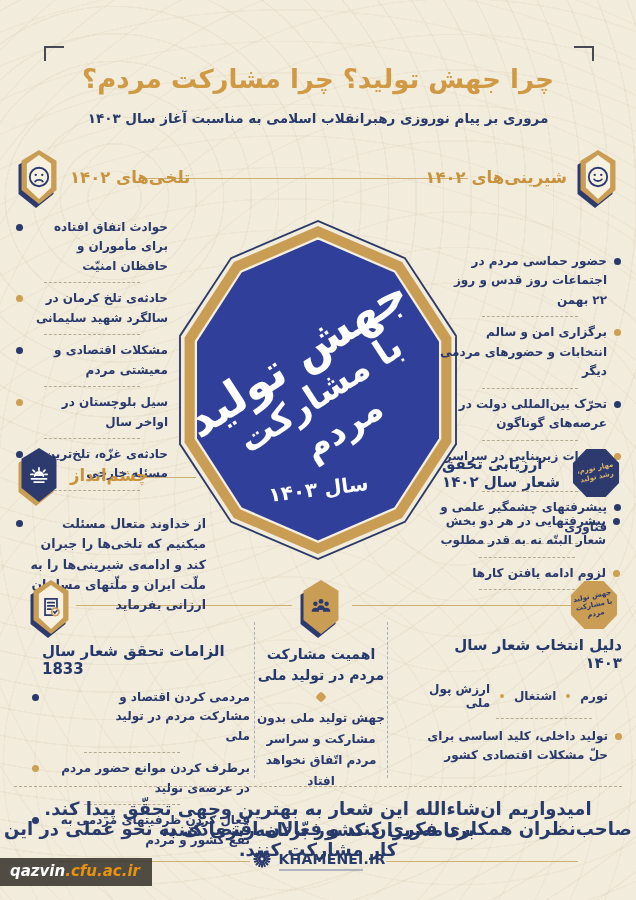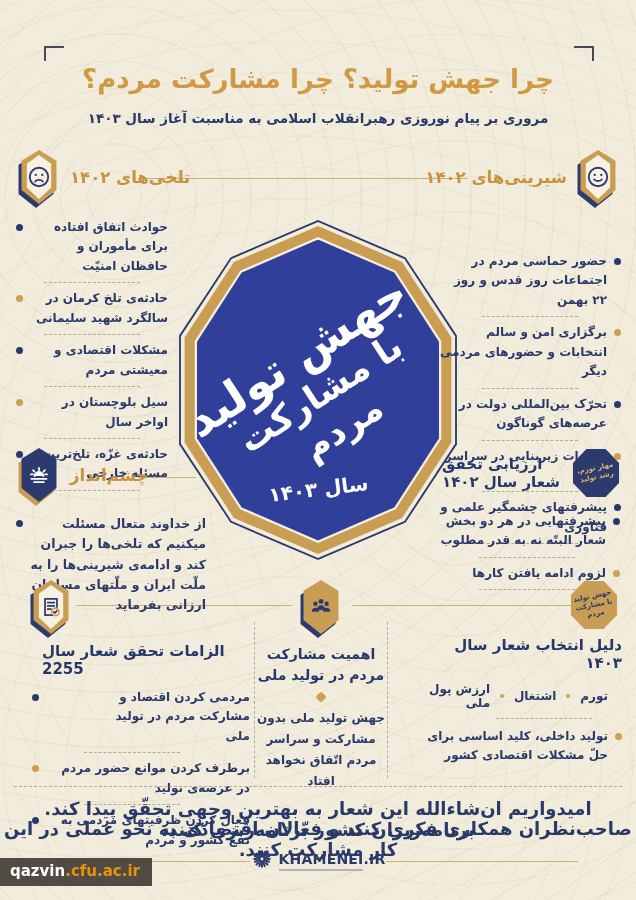--- a/index.html
+++ b/index.html
@@ -82,21 +82,21 @@
   .focusrow .f{color:#29396b;font-weight:bold;font-size:12px;direction:rtl;}
   .fsep{width:4px;height:4px;background:#cf9f52;border-radius:50%;}
   
   .foot-line{position:absolute;left:0;width:636px;text-align:center;font-size:18px;
     font-weight:bold;color:#273a69;}
   .brandrow{position:absolute;top:848px;left:0;width:636px;display:flex;align-items:center;justify-content:center;gap:6px;}
   .brand{font-size:14px;font-weight:bold;color:#273a69;letter-spacing:.2px;}
   .brand-sub{width:84px;height:2.5px;background:#8d97b0;opacity:.65;margin-top:2px;}
   .brandbox{display:flex;flex-direction:column;align-items:flex-start;}
   .wmark{position:absolute;left:0;top:858px;background:rgba(57,54,46,0.88);padding:4px 12px 6px 10px;
-    font-weight:bold;font-size:15px;}
+    font-style:italic;font-weight:bold;font-size:15px;}
   .wmark .w1{color:#ffffff;}
   .wmark .w2{color:#e8920f;}
 </style>
 </head>
 <body>
 
 <div class="poster">
 
   <div class="corner tl"></div>
   <div class="corner tr"></div>
@@ -273,21 +273,21 @@
       <div class="bshape b-inner"></div>
       <div class="b-ic">
           <svg width="26" height="26" viewBox="0 0 24 24" fill="none" stroke="#2c3a6e" stroke-width="1.6" stroke-linecap="round">
             <path d="M6.5 4.5h11v15h-11z"></path>
             <path d="M9 8h6M9 11h6M9 14h3"></path>
             <circle cx="16" cy="16.5" r="3.4" fill="#f7f1e2" stroke="#c99e54"></circle>
             <path d="M14.6 16.5l1 1 1.8-2" stroke="#2c3a6e"></path>
           </svg>
         </div>
     </div>
-    <div class="sec-title-navy fa" style="margin-top:8px;padding-left:28px;text-align:left;">الزامات تحقق شعار سال 2255</div>
+    <div class="sec-title-navy fa" style="margin-top:8px;padding-left:28px;text-align:left;">الزامات تحقق شعار سال 1833</div>
     <div style="margin-top:10px;">
       <div class="itm">
           <span class="dot n" style="margin-left:18px;"></span>
           <span class="tx" style="padding-left:58px;">مردمی کردن اقتصاد و مشارکت مردم در تولید ملی</span>
         </div>
       <div class="sep"></div>
       <div class="itm">
           <span class="dot g" style="margin-left:18px;"></span>
           <span class="tx">برطرف کردن موانع حضور مردم در عرصه‌ی تولید</span>
         </div>

